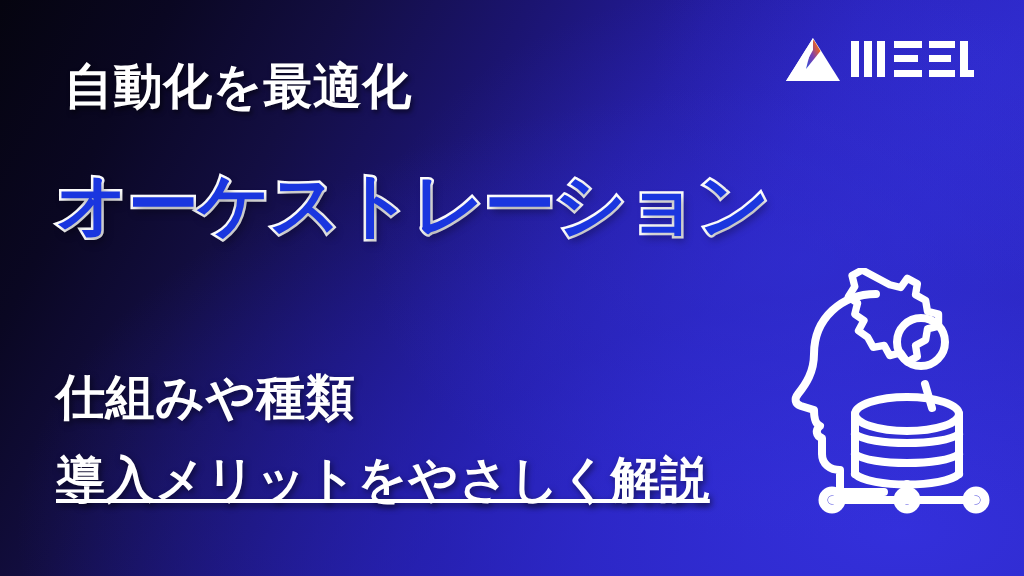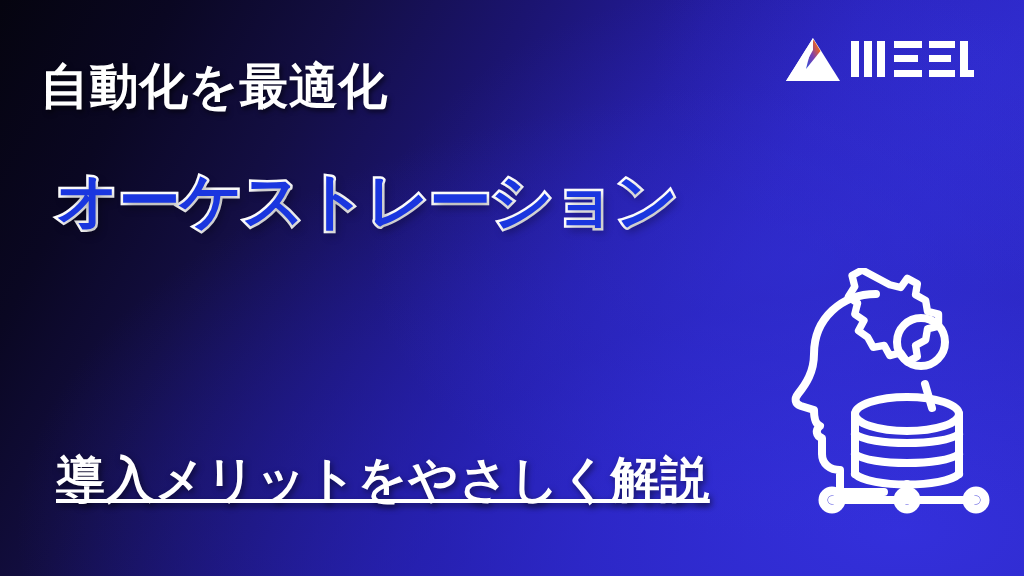--- a/index.html
+++ b/index.html
@@ -49,44 +49,45 @@
     align-items: center;
     gap: 7px;
     height: 52px;
   }
   .logo-mark { display: block; }
   .logo-word { display: block; }
 
   
   .eyebrow {
     position: absolute;
-    left: 40px;
+    left: 64px;
     top: 60px;
     font-size: 49px;
     font-weight: 700;
     line-height: 1.12;
     color: #ffffff;
     letter-spacing: 0.5px;
     text-shadow: 2px 3px 5px rgba(0,0,0,0.55);
     white-space: nowrap;
   }
 
   .headline {
     position: absolute;
     left: 56px;
     top: 166px;
-    font-size: 62px;
+    font-size: 71px;
     font-weight: 700;
     line-height: 1.12;
     letter-spacing: -1px;
     color: #1a36df;
     white-space: nowrap;
     -webkit-text-stroke: 5px #ffffff;
     paint-order: stroke fill;
     text-shadow: 3px 5px 9px rgba(0,0,0,0.35);
+    font-family: Liberation Serif, serif;
   }
 
   .sub {
     position: absolute;
     left: 56px;
     font-size: 49px;
     font-weight: 700;
     line-height: 1.15;
     color: #ffffff;
     letter-spacing: 0.5px;
@@ -147,20 +148,21 @@
       <path d="M80 31 h26 v7 h-26 Z" fill="#ffffff"></path>
 
       <path d="M111 2 h8 v29 h6 v7 h-14 Z" fill="#ffffff"></path>
     </svg>
   </div>
 
   <div class="eyebrow">自動化を最適化</div>
 
   <div class="headline">オーケストレーション</div>
 
+  <div class="sub sub-1">仕組みや種類</div>
 
   <div class="sub sub-2">導入メリットをやさしく解説</div>
 
   <svg class="illustration" viewBox="0 0 210 250" aria-hidden="true">
     <g fill="none" stroke="#ffffff" stroke-width="8" stroke-linecap="round" stroke-linejoin="round">
 
       <path d="M96 26
                C 62 26, 34 50, 34 86
                C 34 104, 26 116, 18 126
                C 14 131, 15 136, 21 138

